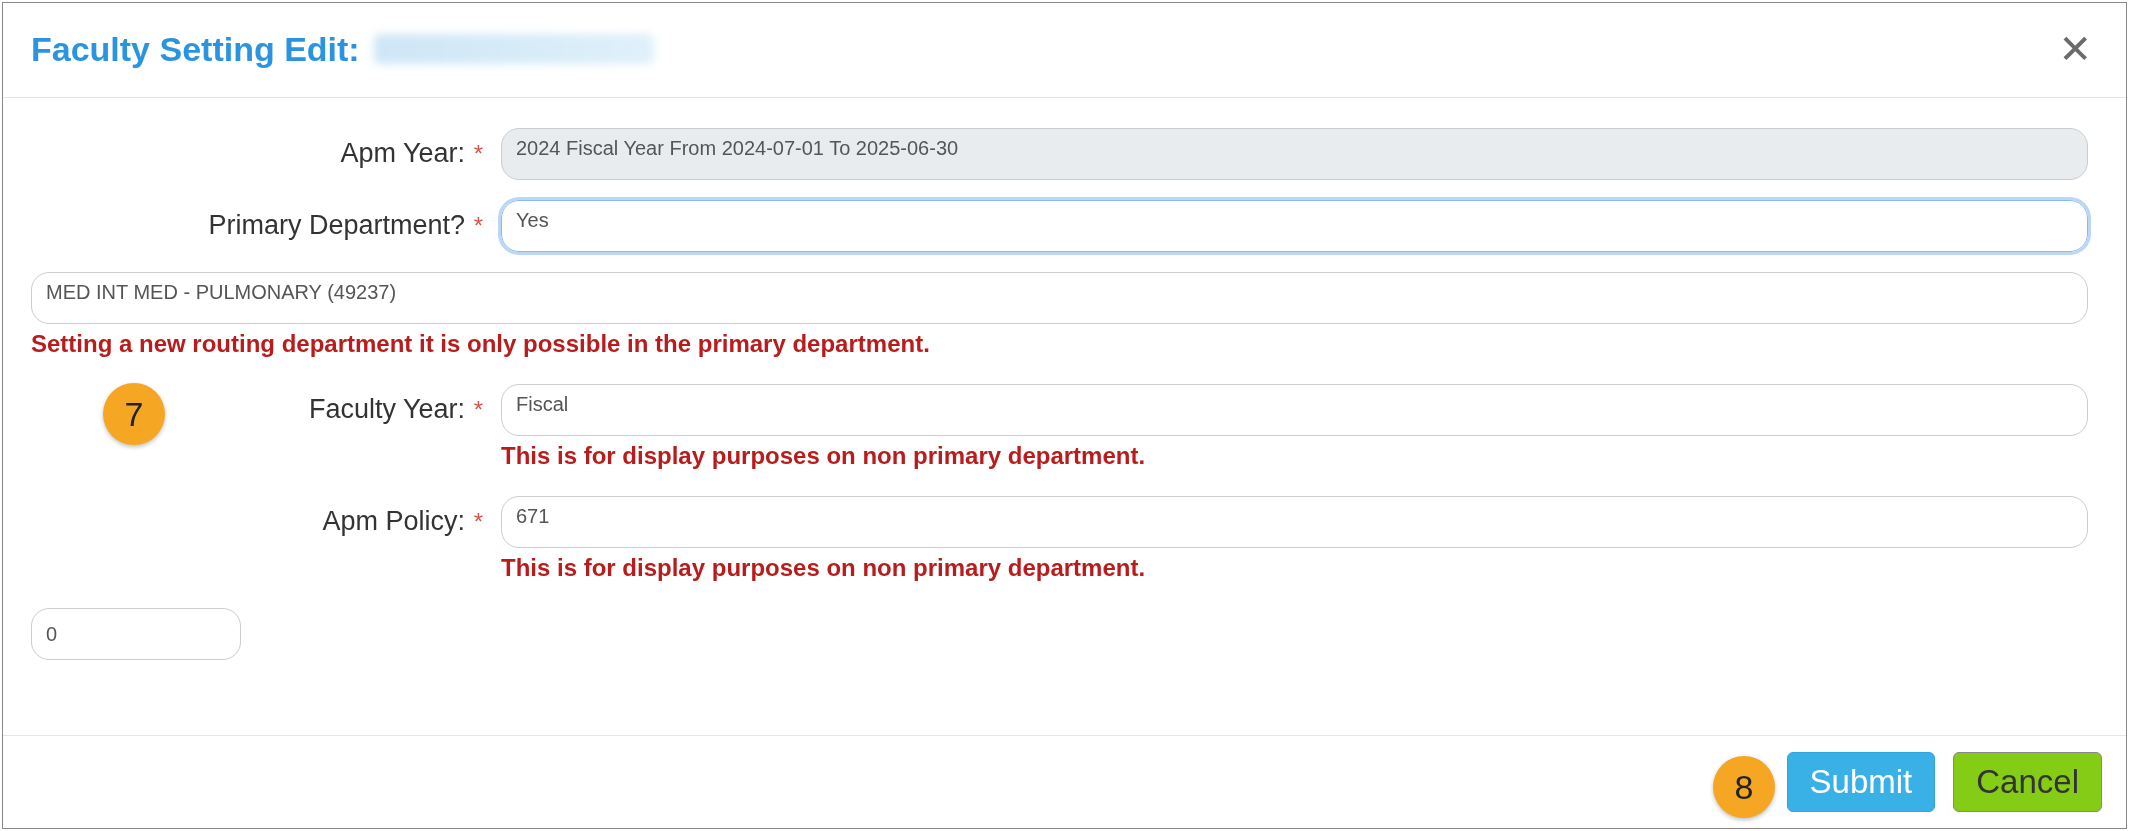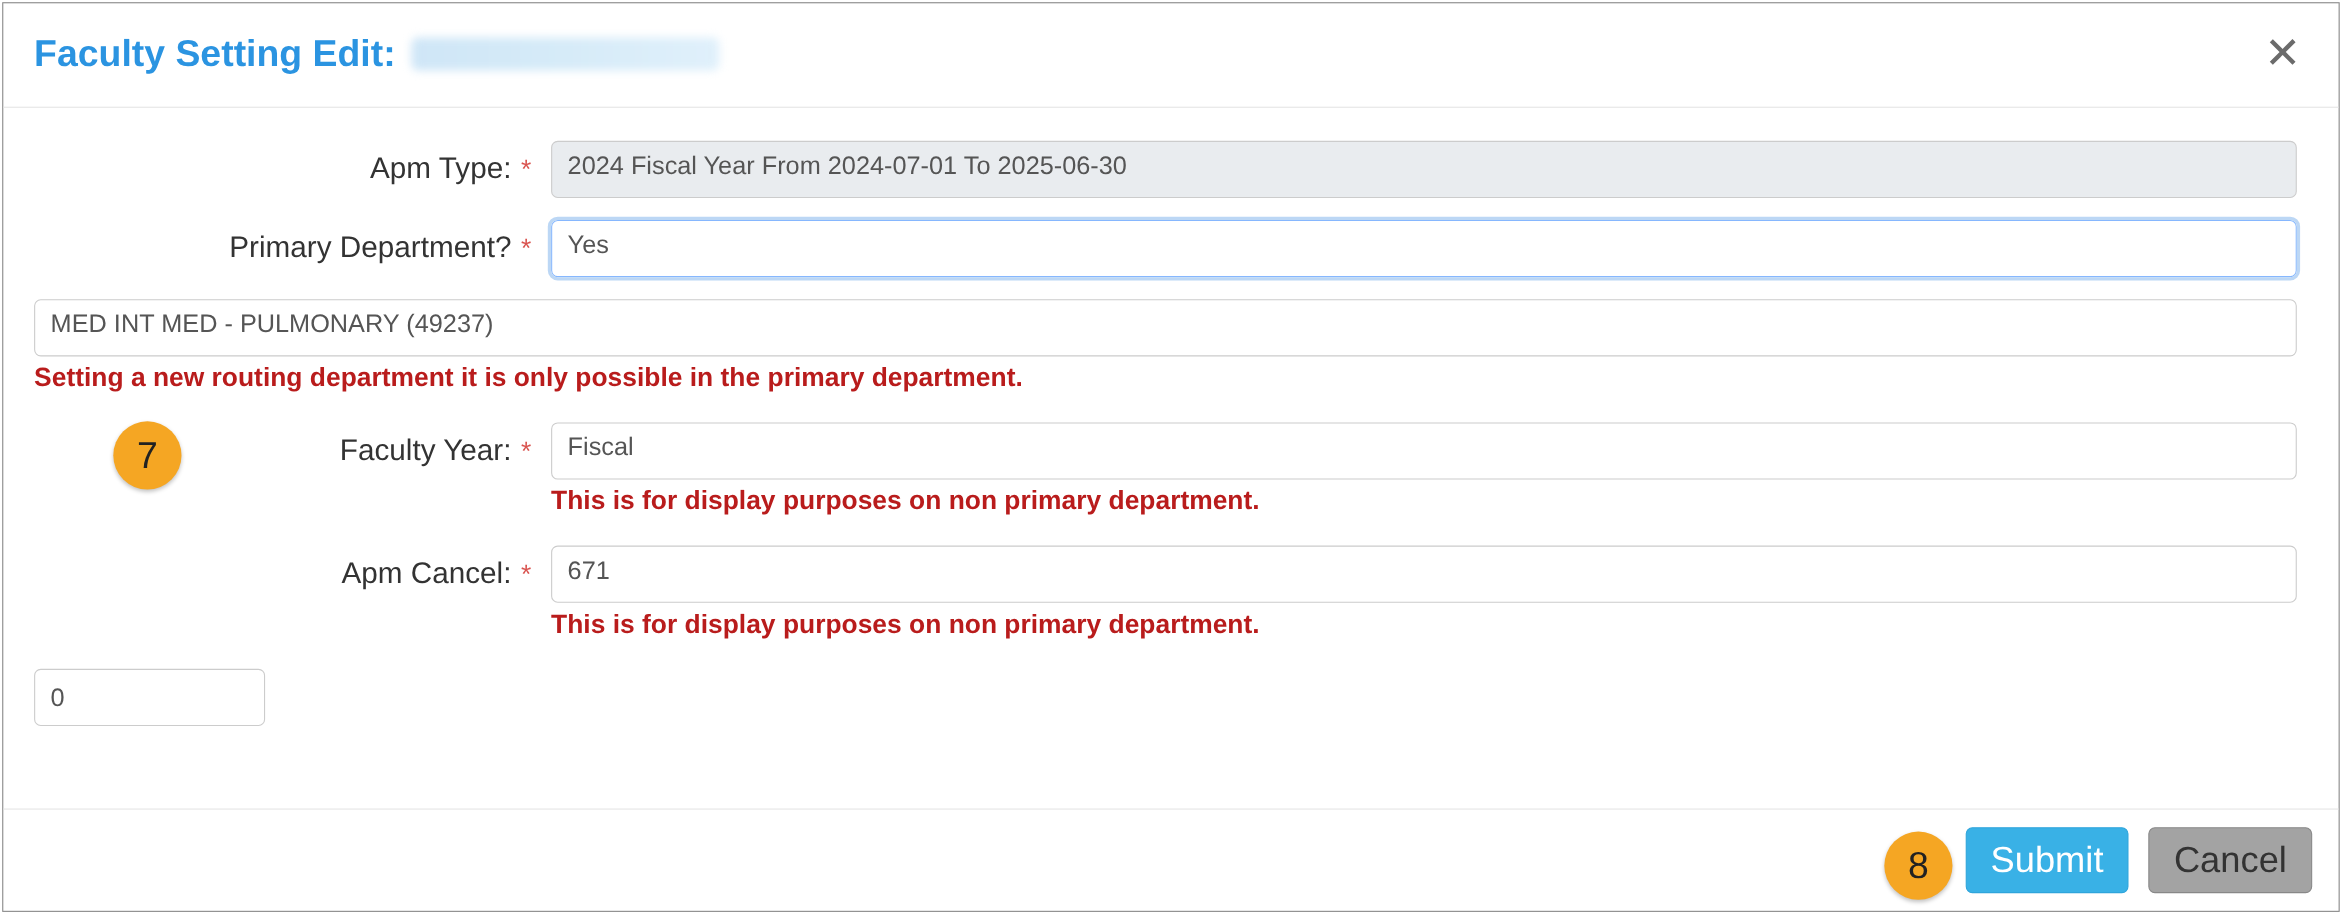--- a/index.html
+++ b/index.html
@@ -76,23 +76,23 @@
     margin-left: 2px;
   }
   .field-col {
     flex: 1;
     padding-right: 10px;
   }
   .input-text, .input-select, .input-readonly {
     width: 100%;
     height: 52px;
     padding: 8px 14px;
-    font-size: 23px;
+    font-size: 20px;
     border: 1px solid #ccc;
-    border-radius: 6px;
+    border-radius: 18px;
     background: #fff;
     color: #555;
   }
   .input-readonly {
     background: #e9ecef;
     border: 1px solid #ccc;
     color: #555;
   }
   .input-select.focused {
     border: 1px solid #86b7fe;
@@ -125,21 +125,21 @@
     padding: 10px 22px;
     border-radius: 6px;
     cursor: pointer;
   }
   .btn-submit {
     background: #39b1e6;
     border: 1px solid #2fa5db;
     color: #fff;
   }
   .btn-cancel {
-    background: #a3a3a3;
+    background: #84cc16;
     border: 1px solid #888;
     color: #333;
   }
   .annotation {
     position: absolute;
     width: 62px;
     height: 62px;
     border-radius: 50%;
     background: #f5a623;
     color: #222;
@@ -164,21 +164,21 @@
       <span class="title-blur"></span>
     </div>
     <div class="close-icon">✕</div>
   </div>
 
   <div class="modal-body">
     <div class="annotation annot-7">7</div>
 
     <div class="form-row row-gap">
       <div class="label-col">
-        <span>Apm Type:</span><span class="req"> *</span>
+        <span>Apm Year:</span><span class="req"> *</span>
       </div>
       <div class="field-col">
         <div class="input-readonly">2024 Fiscal Year From 2024-07-01 To 2025-06-30</div>
       </div>
     </div>
 
     <div class="form-row row-gap">
       <div class="label-col">
         <span>Primary Department?</span><span class="req"> *</span>
       </div>
@@ -199,21 +199,21 @@
         <span>Faculty Year:</span><span class="req"> *</span>
       </div>
       <div class="field-col">
         <div class="input-select">Fiscal</div>
         <div class="help-text">This is for display purposes on non primary department.</div>
       </div>
     </div>
 
     <div class="form-row row-gap-lg">
       <div class="label-col">
-        <span>Apm Cancel:</span><span class="req"> *</span>
+        <span>Apm Policy:</span><span class="req"> *</span>
       </div>
       <div class="field-col">
         <div class="input-select">671</div>
         <div class="help-text">This is for display purposes on non primary department.</div>
       </div>
     </div>
 
     <div class="form-row">
       <div class="field-col">
         <input class="input-text small-input" type="text" value="0" style="">

